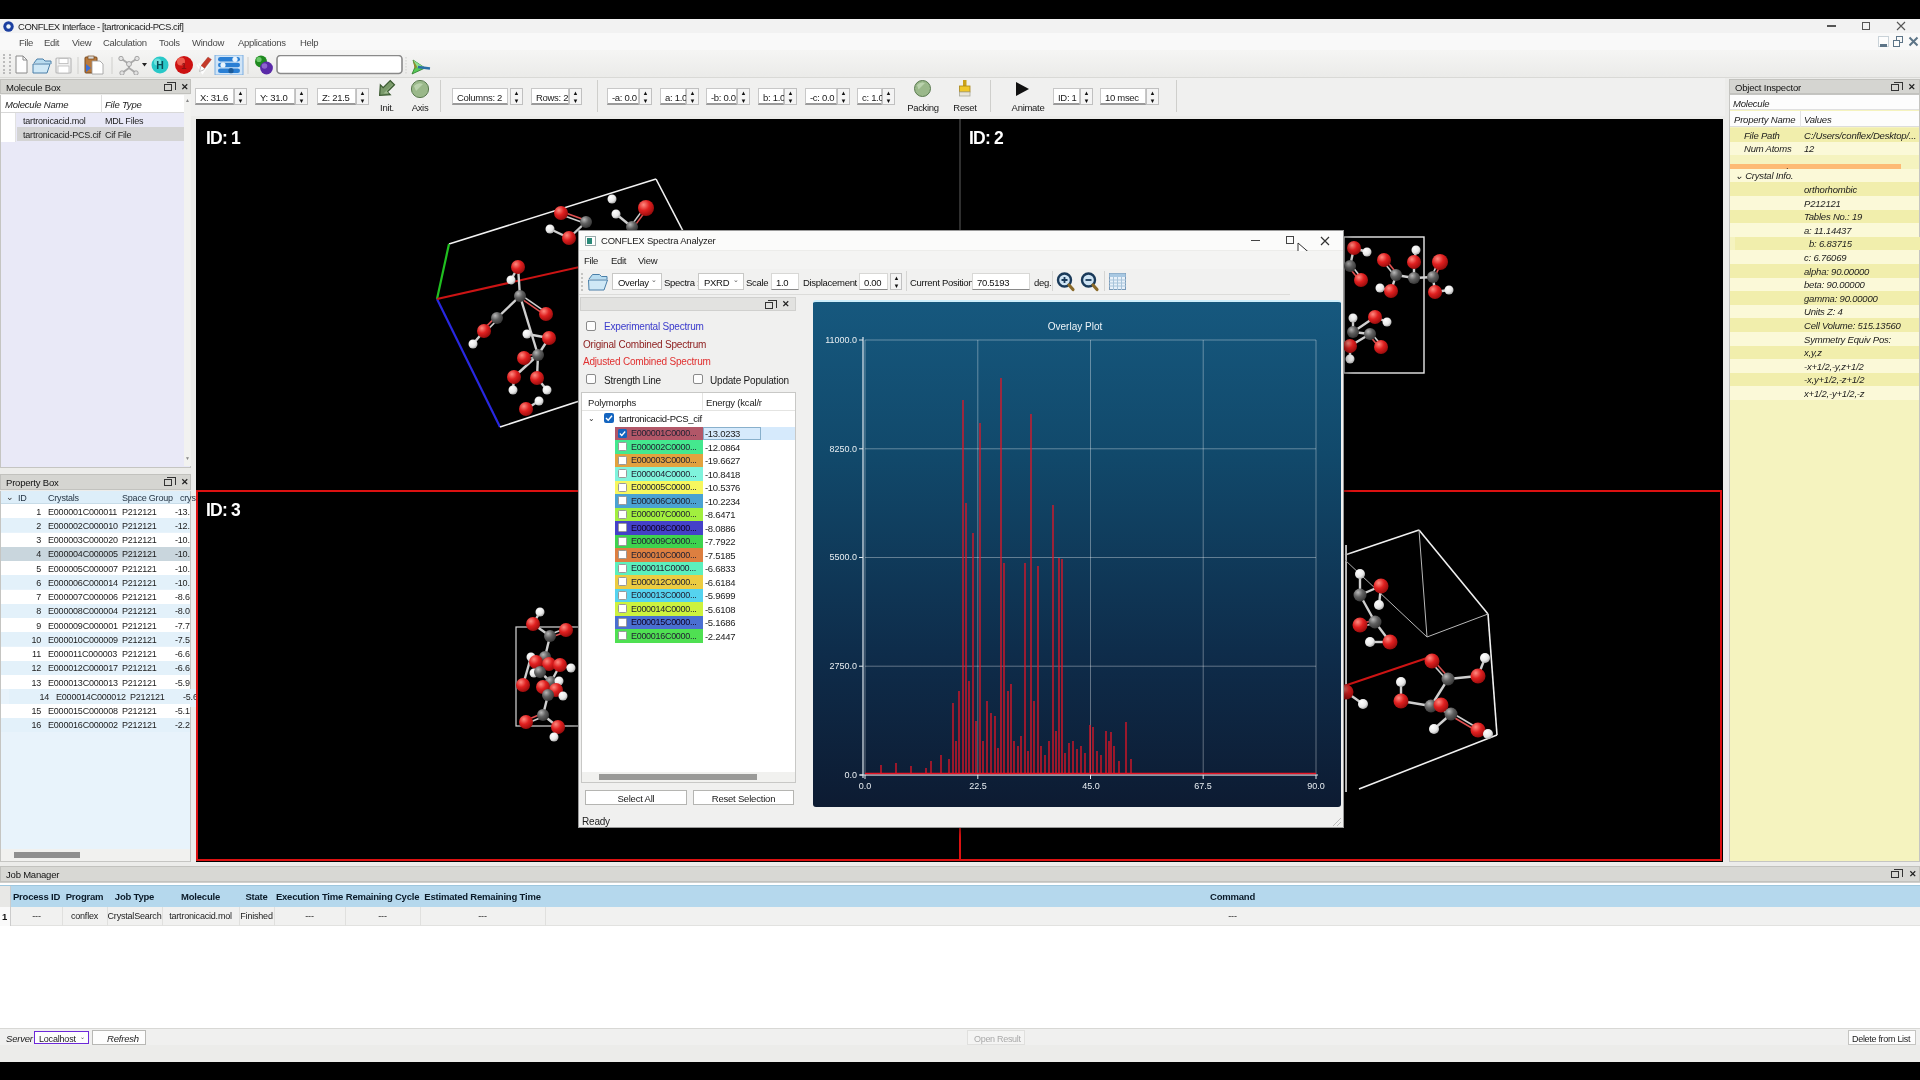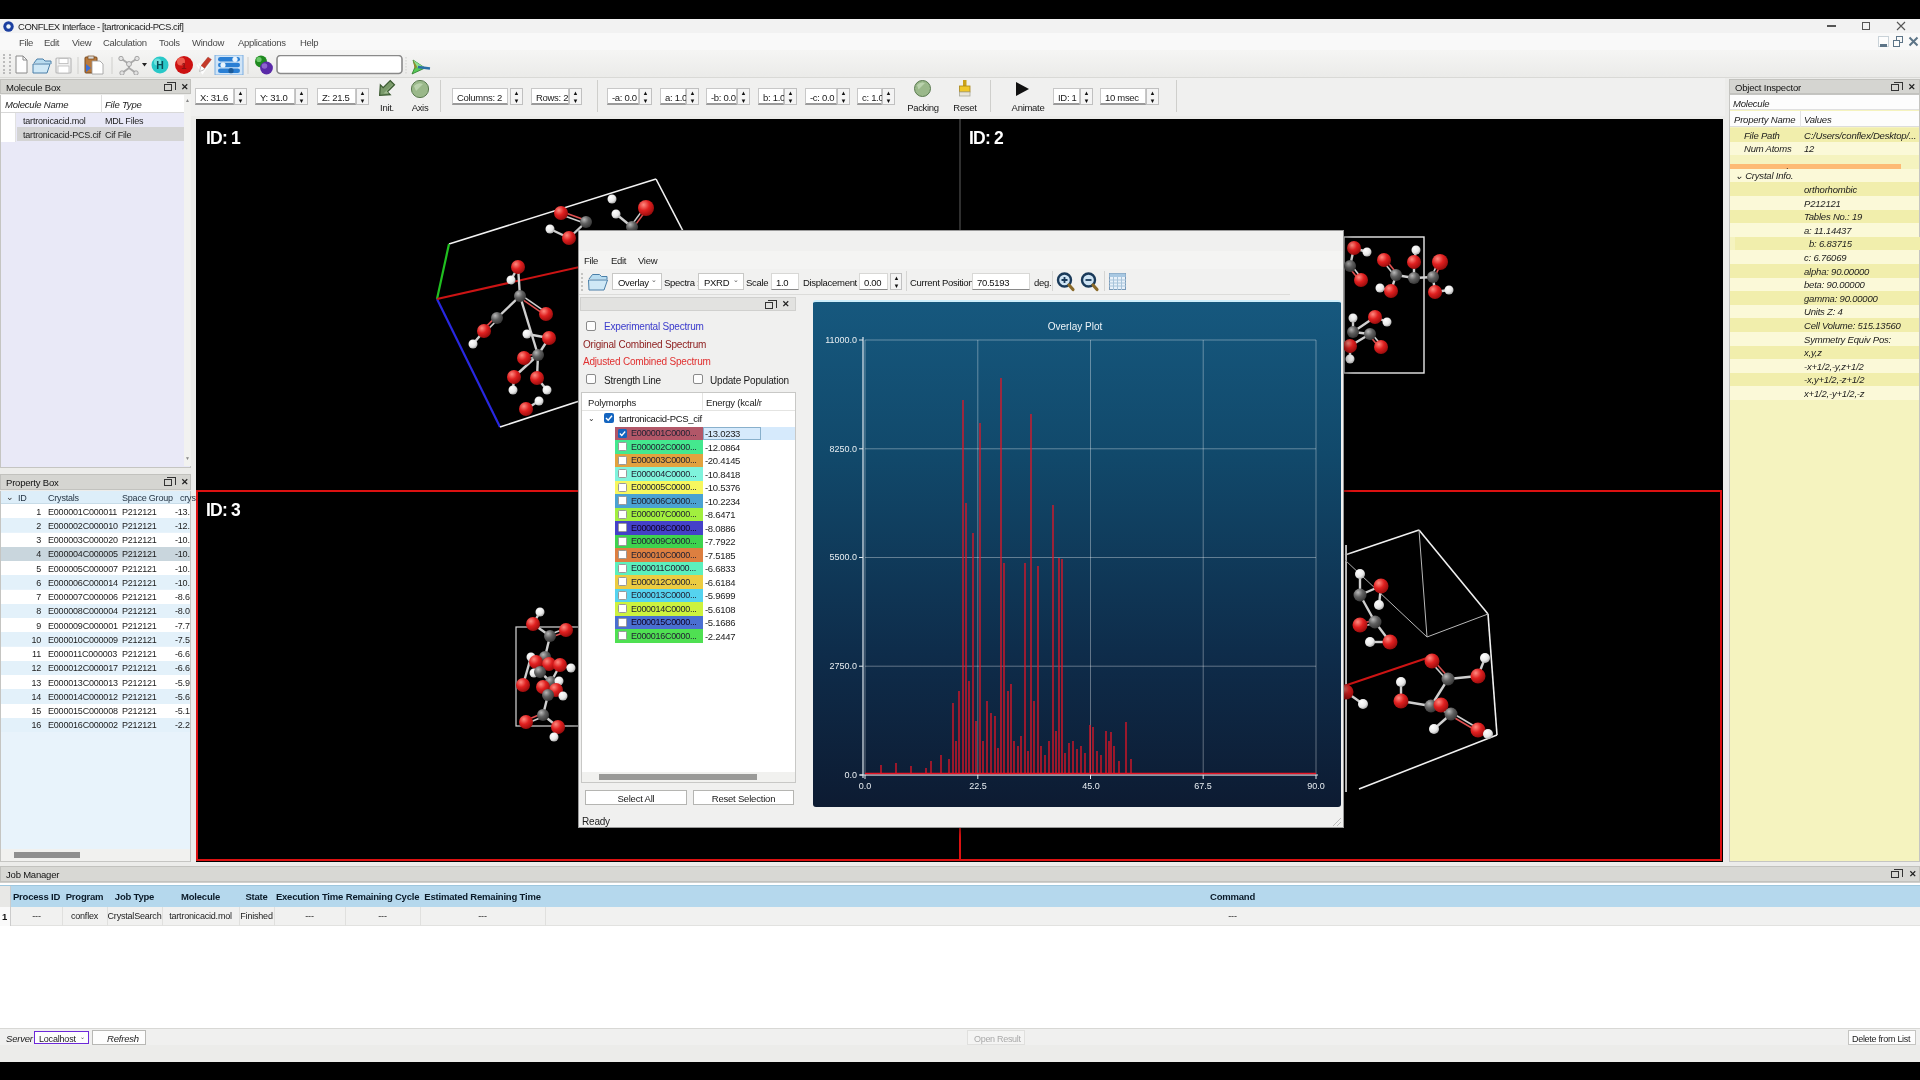--- a/index.html
+++ b/index.html
@@ -321,21 +321,21 @@
         <div class="abs t9" style="left:47px;top:2.5px">E000012C000017</div>
         <div class="abs t9" style="left:121px;top:2.5px">P212121</div>
         <div class="abs t9" style="left:174px;top:2.5px">-6.6</div>
       </div>
 <div class="abs" style="left:0;top:184.0px;width:189px;height:14.25px;background:#ffffff">
         <div class="abs t9" style="left:28px;top:2.5px;width:12px;text-align:right">13</div>
         <div class="abs t9" style="left:47px;top:2.5px">E000013C000013</div>
         <div class="abs t9" style="left:121px;top:2.5px">P212121</div>
         <div class="abs t9" style="left:174px;top:2.5px">-5.9</div>
       </div>
-<div class="abs" style="left:0;top:198.2px;width:189px;height:18px;background:#e3f1fa">
+<div class="abs" style="left:8px;top:198.2px;width:189px;height:18px;background:#e3f1fa">
         <div class="abs t9" style="left:28px;top:2.5px;width:12px;text-align:right">14</div>
         <div class="abs t9" style="left:47px;top:2.5px">E000014C000012</div>
         <div class="abs t9" style="left:121px;top:2.5px">P212121</div>
         <div class="abs t9" style="left:174px;top:2.5px">-5.6</div>
       </div>
 <div class="abs" style="left:0;top:212.5px;width:189px;height:14.25px;background:#ffffff">
         <div class="abs t9" style="left:28px;top:2.5px;width:12px;text-align:right">15</div>
         <div class="abs t9" style="left:47px;top:2.5px">E000015C000008</div>
         <div class="abs t9" style="left:121px;top:2.5px">P212121</div>
         <div class="abs t9" style="left:174px;top:2.5px">-5.1</div>
@@ -708,20 +708,34 @@
       </div>
 <div class="abs" style="left:967px;top:1px;width:58px;height:15px;background:#f4f4f3;border:1px solid #e0e0de">
         <div class="abs" style="left:6px;top:2.5px;font-size:9px;letter-spacing:-0.3px;color:#aaa">Open Result</div>
       </div>
 <div class="abs" style="left:1848px;top:1px;width:68px;height:15px;background:#fdfdfd;border:1px solid #c5c5c2">
         <div class="abs" style="left:3px;top:2.5px;font-size:9px;letter-spacing:-0.3px;color:#1c1c1c">Delete from List</div>
       </div>
     </div>
 
   <div class="abs" id="dlg">
+      <div class="abs" style="left:0;top:0;width:764px;height:20px;background:#fbfbfa;border-bottom:1px solid #ececea">
+        <div class="abs" style="left:6px;top:5px;width:11px;height:10px;background:#fff;border:1px solid #9aa">
+          <div class="abs" style="left:1px;top:1px;width:5px;height:6px;background:#2a8a78"></div>
+        </div>
+        <div class="abs" style="left:22px;top:4px;font-size:9.5px;letter-spacing:-0.2px;color:#1a1a1a">CONFLEX Spectra Analyzer</div>
+        <div class="abs" style="left:672px;top:9px;width:9px;height:1.2px;background:#444"></div>
+        <div class="abs" style="left:707px;top:5px;width:8px;height:8px;border:1.2px solid #444"></div>
+        <svg class="abs" style="left:741px;top:5px" width="10" height="10" viewBox="0 0 10 10">
+          <path d="M1 1 L9 9 M9 1 L1 9" stroke="#333" stroke-width="1.2"></path>
+        </svg>
+        <svg class="abs" style="left:718px;top:11px" width="12" height="17" viewBox="0 0 12 17">
+          <path d="M1 1 L1 13 L4.2 10.4 L6.2 15 L8.4 14 L6.4 9.6 L10.5 9.2 Z" fill="#fff" stroke="#333" stroke-width="1"></path>
+        </svg>
+      </div>
       <div class="abs" style="left:0;top:20px;width:764px;height:18px;background:#f4f4f3">
         <div class="abs" style="left:5px;top:4px;font-size:9.5px;letter-spacing:-0.3px;color:#222">File</div>
         <div class="abs" style="left:32px;top:4px;font-size:9.5px;letter-spacing:-0.3px;color:#222">Edit</div>
         <div class="abs" style="left:59px;top:4px;font-size:9.5px;letter-spacing:-0.3px;color:#222">View</div>
       </div>
       <div class="abs" style="left:0;top:38px;width:711px;height:26px;background:#f1f1f0;border-bottom:1px solid #dcdcda">
         <div class="abs" style="left:2px;top:4px;height:18px;border-left:2px dotted #c4c4c2"></div>
         <svg class="abs" style="left:8px;top:3px" width="22" height="20" viewBox="0 0 22 20">
           <path d="M2 7 l3.5 -4.5 h7 l2 2 h5.5 v3" fill="#b8dcf0" stroke="#4a7fa8" stroke-width="1"></path>
           <path d="M1.5 8 h19 l-3.5 10 h-15 z" fill="#cfe8f6" stroke="#4a7fa8" stroke-width="1"></path>
@@ -812,21 +826,21 @@
         <div class="polyen" style="top:35.0px">-13.0233</div>
         <div class="polyrow" style="top:47.0px;background:#44e88e">
           <div class="polychk"></div>
           <div class="polytxt" style="color:#223">E000002C0000...</div>
         </div>
         <div class="polyen" style="top:48.5px">-12.0864</div>
         <div class="polyrow" style="top:60.5px;background:#e2a23e">
           <div class="polychk"></div>
           <div class="polytxt" style="color:#223">E000003C0000...</div>
         </div>
-        <div class="polyen" style="top:62.0px">-20.4145</div>
+        <div class="polyen" style="top:62.0px">-19.6627</div>
         <div class="polyrow" style="top:74.0px;background:#7ff3dc">
           <div class="polychk"></div>
           <div class="polytxt" style="color:#223">E000004C0000...</div>
         </div>
         <div class="polyen" style="top:75.5px">-10.8418</div>
         <div class="polyrow" style="top:87.5px;background:#f7f75e">
           <div class="polychk"></div>
           <div class="polytxt" style="color:#223">E000005C0000...</div>
         </div>
         <div class="polyen" style="top:89.0px">-10.5376</div>

